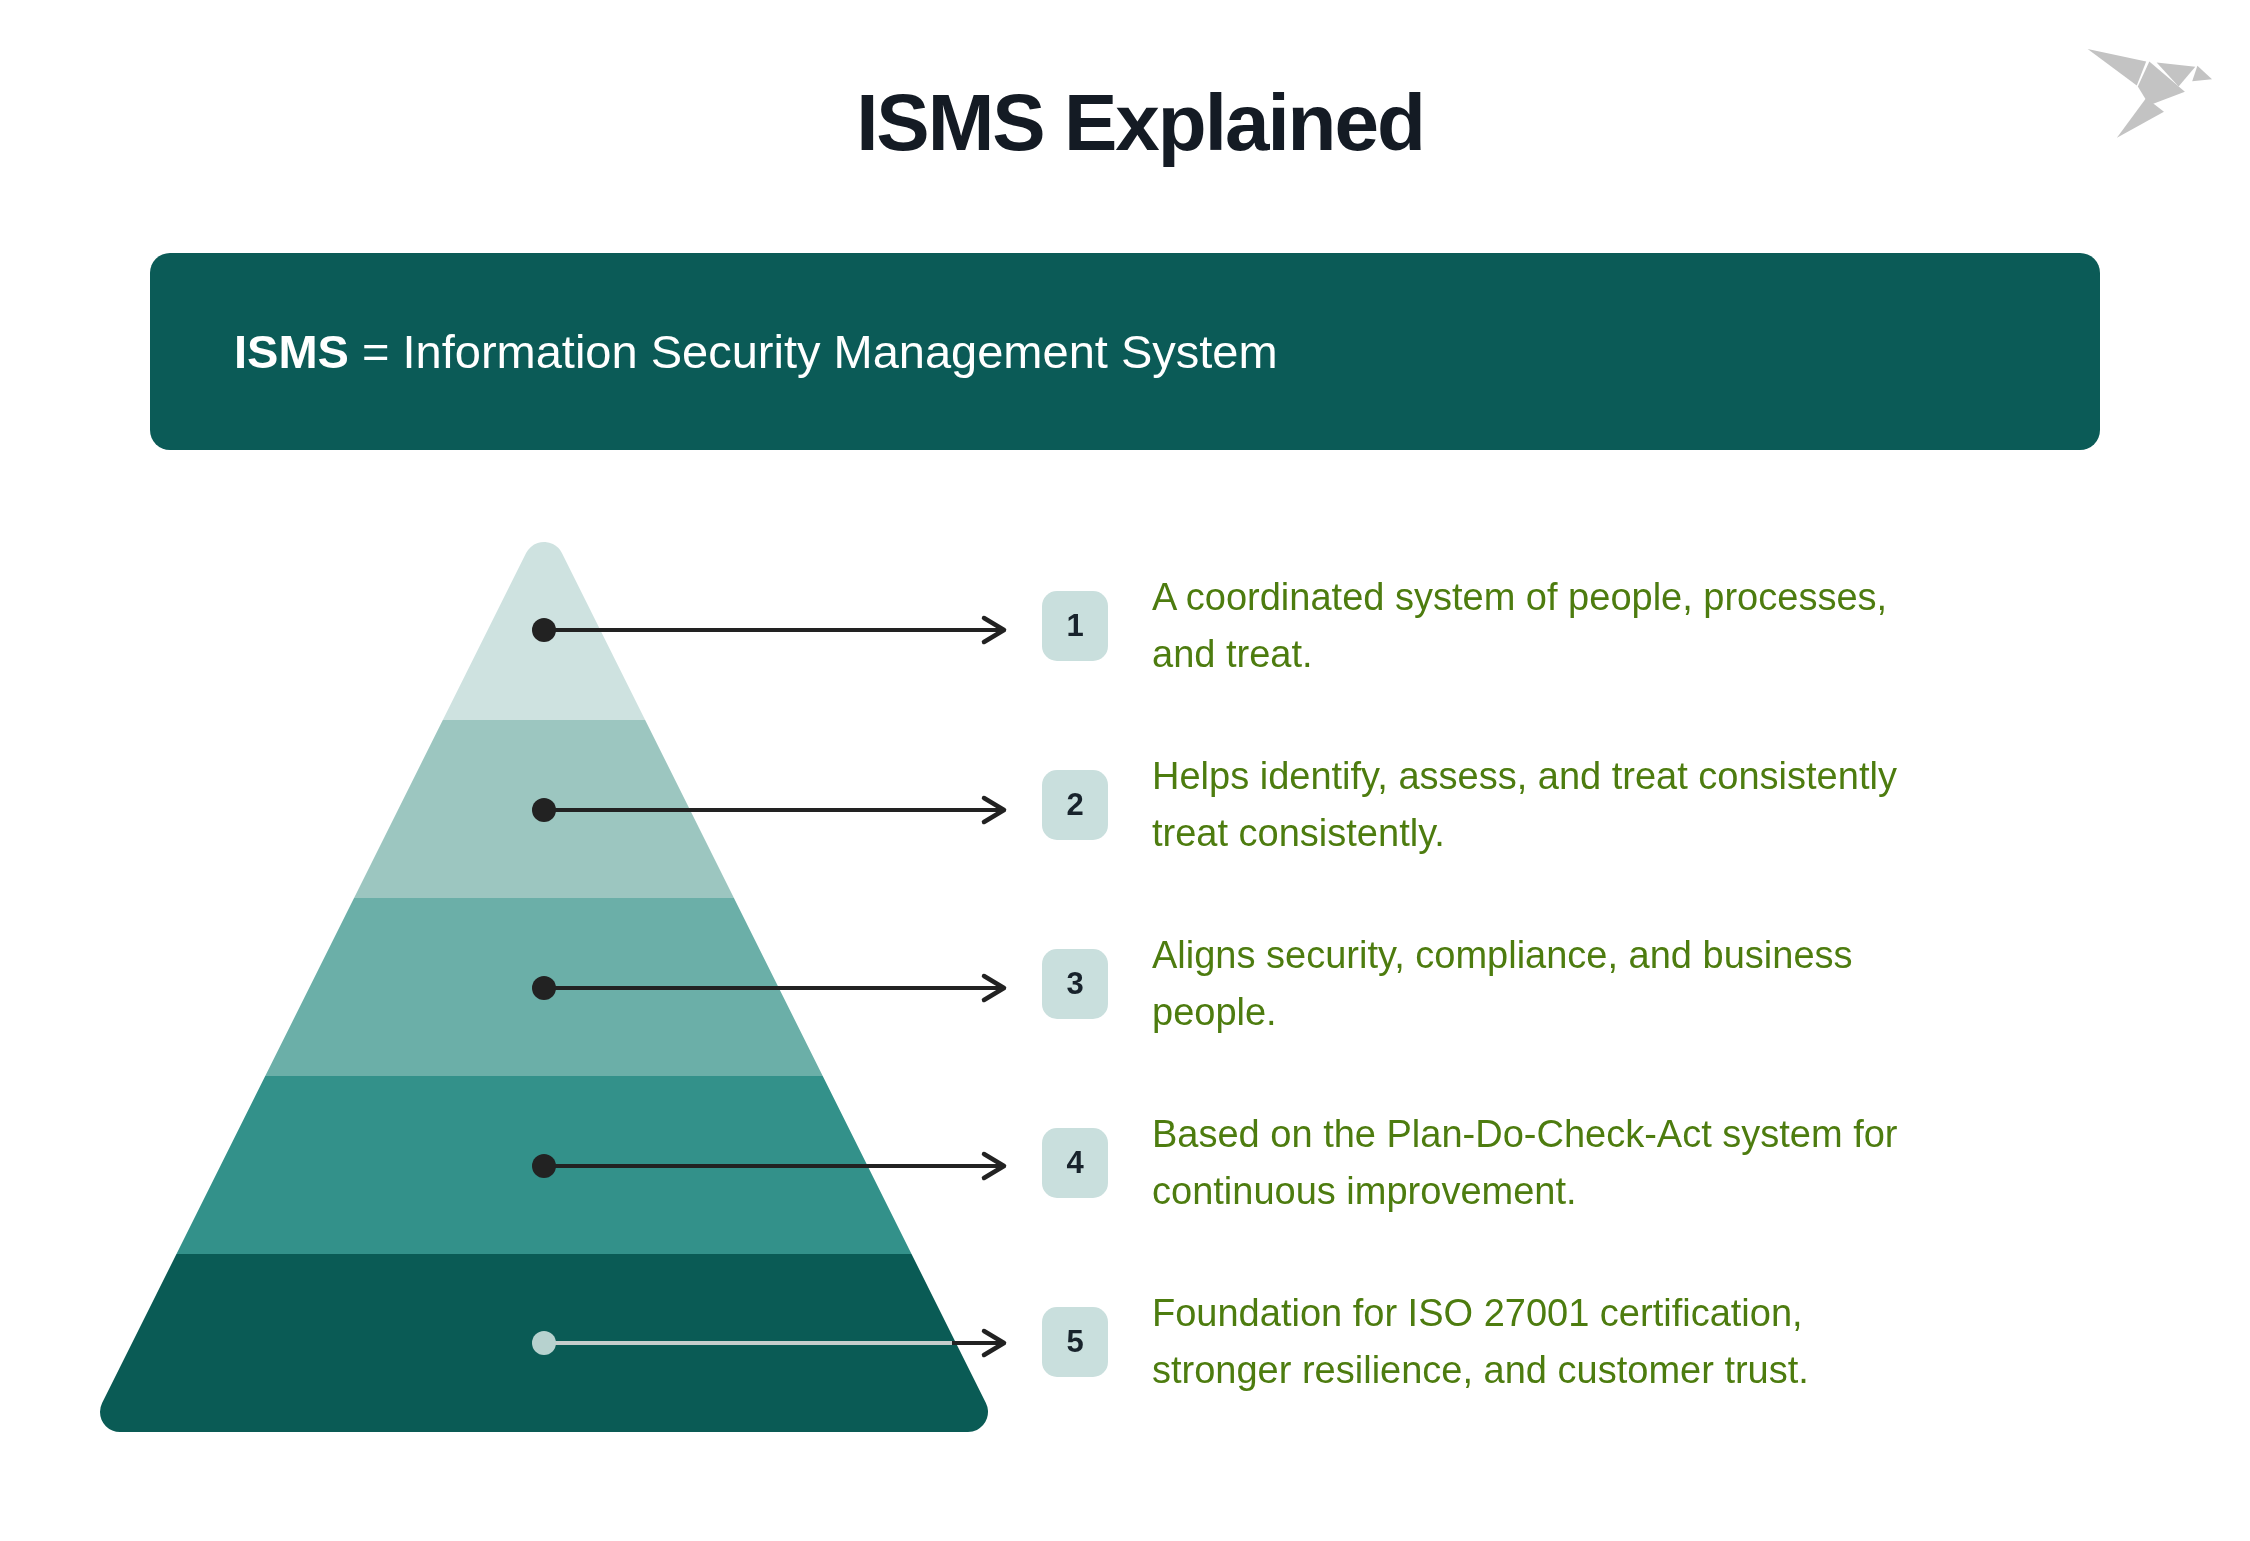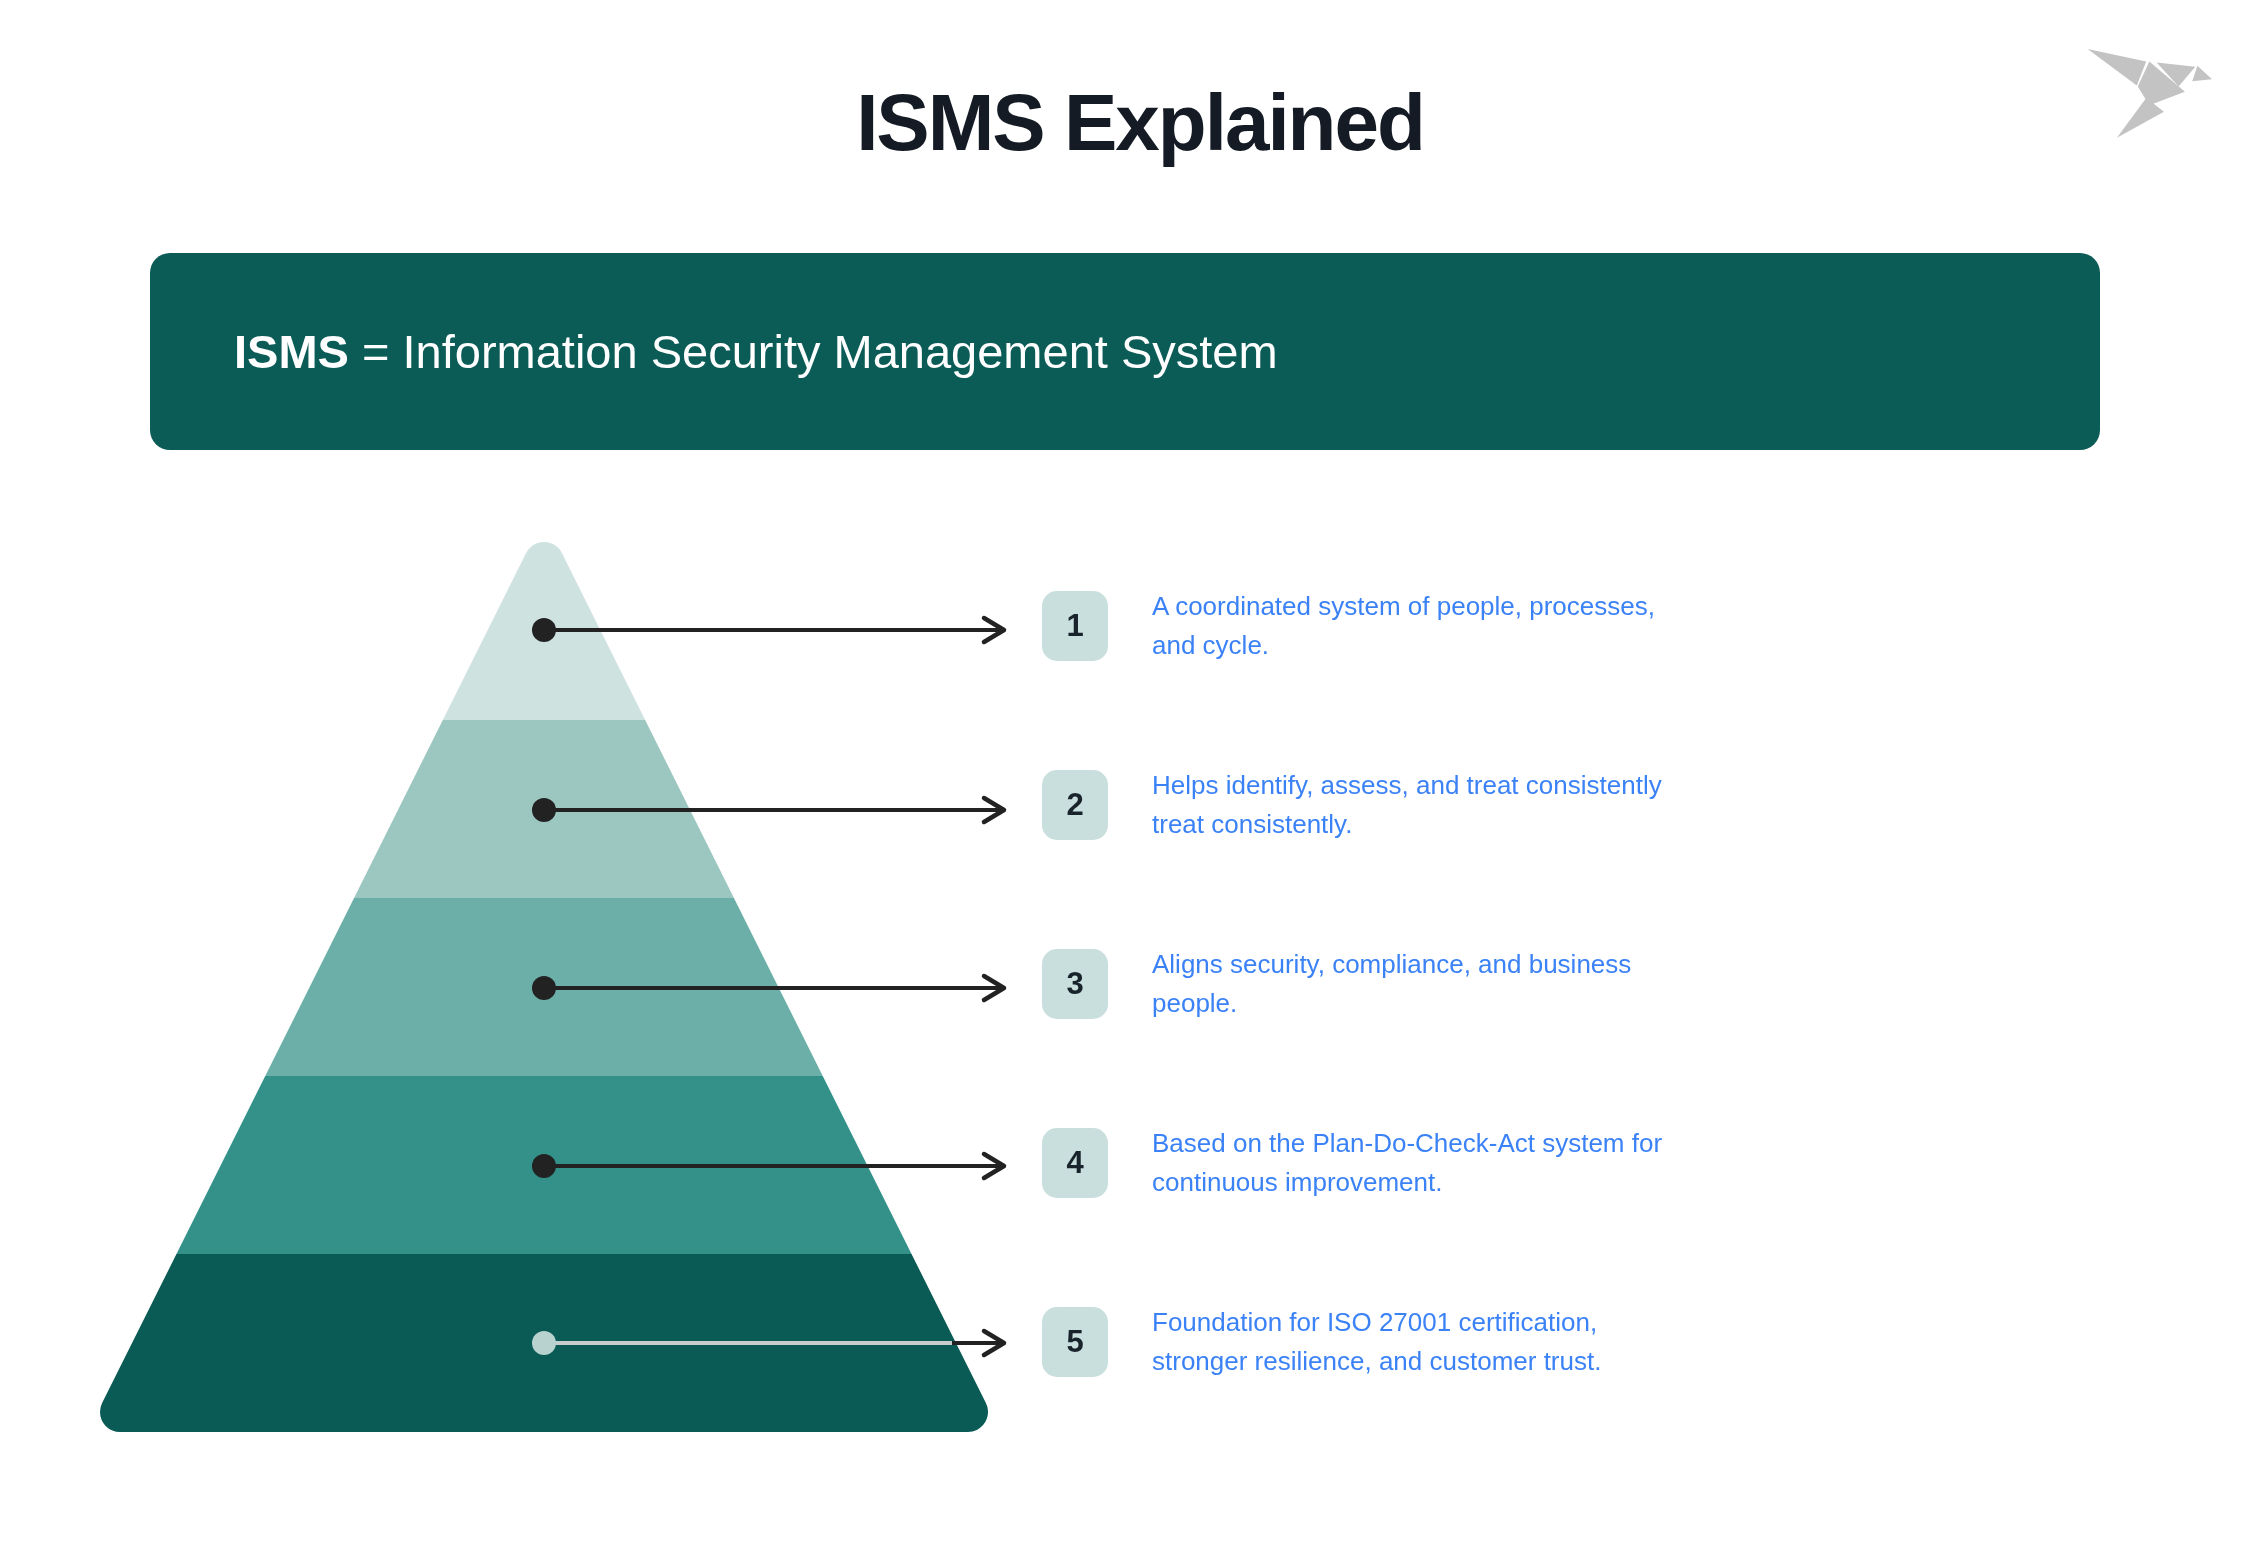--- a/index.html
+++ b/index.html
@@ -28,21 +28,21 @@
     position:absolute; left:1042px; width:1120px;
     display:flex; align-items:center; gap:44px;
     transform:translateY(-50%);
   }
   .badge {
     flex:0 0 auto; width:66px; height:70px; border-radius:15px;
     background:#c9dfdd; color:#18232c;
     display:flex; align-items:center; justify-content:center;
     font-size:31px; font-weight:700;
   }
-  .item-text { font-size:26px; line-height:1.5; color:#3b82f6; }
+  .item-text { font-size:38px; line-height:1.5; color:#4d7c0f; }
   .item-text span { display:block; }
 
   .i1 { top:626px; } .i2 { top:805px; } .i3 { top:984px; } .i4 { top:1163px; } .i5 { top:1342px; }
 </style>
 </head>
 <body>
 
 <div class="canvas">
 
   <h1 class="page-title">ISMS Explained</h1>
@@ -107,21 +107,21 @@
       <line x1="952" y1="1343" x2="1002" y2="1343" stroke="#222222"></line>
       <circle cx="544" cy="1343" r="12" fill="#b7d2cf" stroke="none"></circle>
       <polyline points="984,1331 1004,1343 984,1355" stroke="#222222" stroke-width="4.5" stroke-linecap="round" stroke-linejoin="round"></polyline>
     </g>
   </svg>
 
   <div class="item i1">
     <div class="badge">1</div>
     <div class="item-text">
       <span>A coordinated system of people, processes,</span>
-      <span>and cycle.</span>
+      <span>and treat.</span>
     </div>
   </div>
 
   <div class="item i2">
     <div class="badge">2</div>
     <div class="item-text">
       <span>Helps identify, assess, and treat consistently</span>
       <span>treat consistently.</span>
     </div>
   </div>

